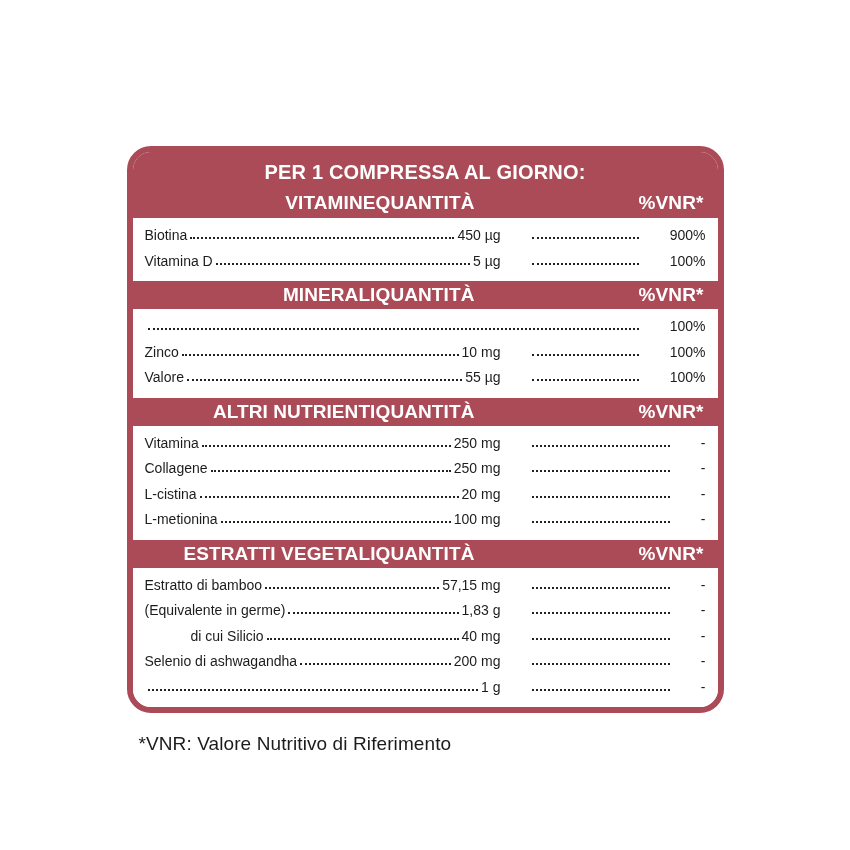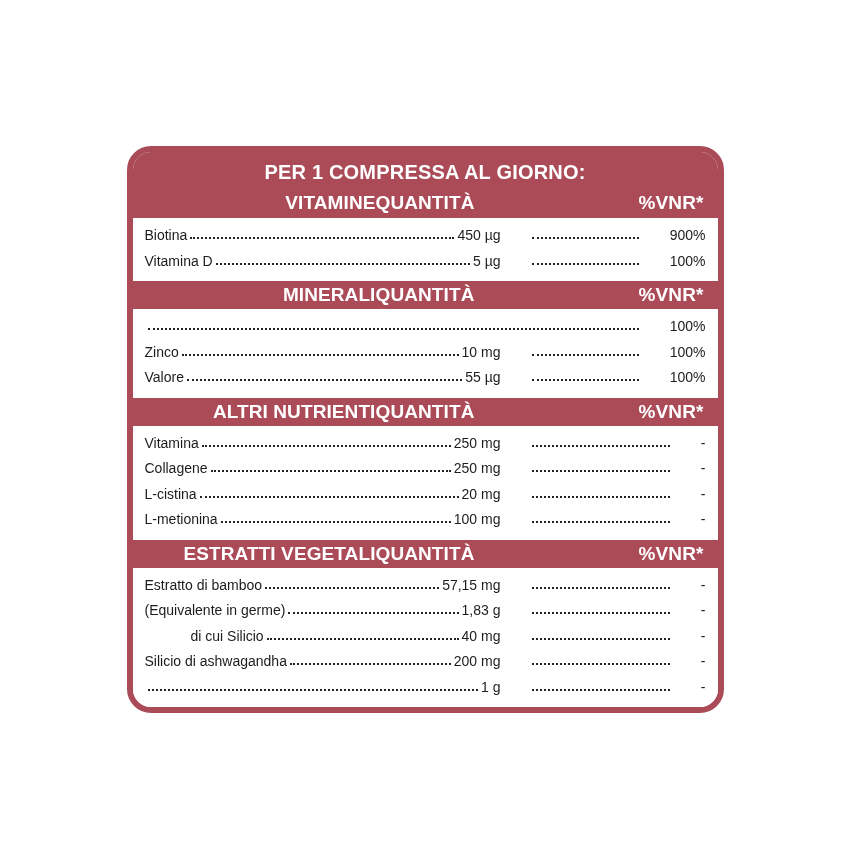--- a/index.html
+++ b/index.html
@@ -208,32 +208,33 @@
         <span class="lg">
             <span class="nm">di cui Silicio</span>
             <span class="dots"></span>
             <span class="qty">40 mg</span>
           </span>
         <span class="dots d2"></span>
         <span class="vnr">-</span>
       </div>
       <div class="row">
         <span class="lg">
-            <span class="nm">Silicio di ashwagandha</span>
+            <span class="nm">Selenio di ashwagandha</span>
             <span class="dots"></span>
             <span class="qty">200 mg</span>
           </span>
         <span class="dots d2"></span>
         <span class="vnr">-</span>
       </div>
       <div class="row">
         <span class="lg">
             <span class="dots"></span>
             <span class="qty">1 g</span>
           </span>
         <span class="dots d2"></span>
         <span class="vnr">-</span>
       </div>
     </div>
 
   </div>
 
+  <div class="footnote">*VNR: Valore Nutritivo di Riferimento</div>
 </div>
 
 </body></html>

